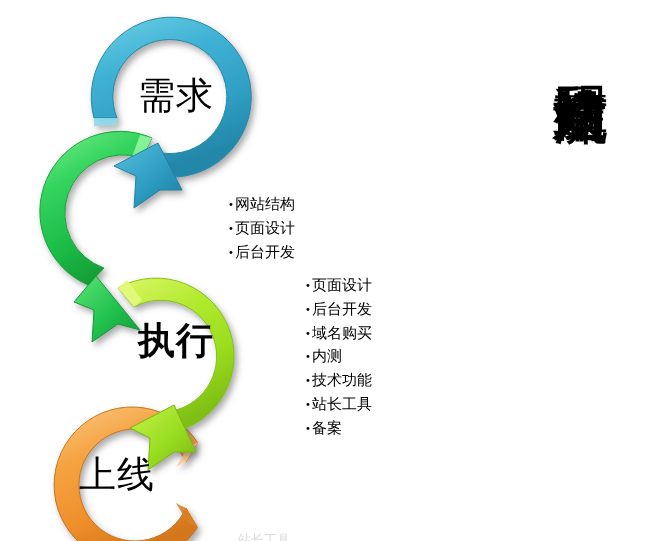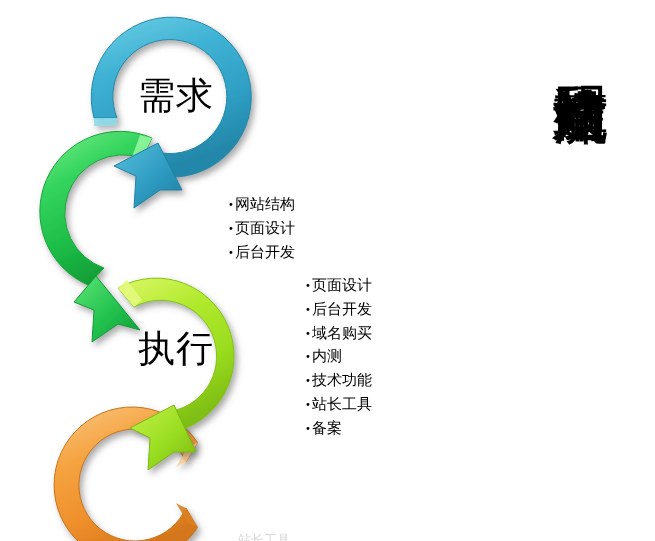--- a/index.html
+++ b/index.html
@@ -41,21 +41,21 @@
     font-family: "DejaVu Sans", "Liberation Sans", sans-serif;
     font-size: 37px;
     font-weight: 400;
     letter-spacing: 1px;
     line-height: 1;
     white-space: nowrap;
     user-select: none;
   }
   #label-xuqiu  { left: 138px; top:  77px; }
   #label-cehua  { left:  78px; top: 206px; }
-  #label-zhixing{ left: 138px; top: 330px; }
+  #label-zhixing{ left: 138px; top: 322px; font-weight: bold; }
   #label-shangxian { left:  79px; top: 456px; }
 
   
   .note-block {
     position: absolute;
     color: #000000;
     font-family: "DejaVu Sans", "Liberation Sans", sans-serif;
     font-size: 15px;
     line-height: 22.8px;
     white-space: nowrap;
@@ -223,20 +223,21 @@
                  L 136 176
                  L 114 166 Z" fill="url(#grad-blue-head)" stroke="#1e82a4" stroke-width="1"></path>
       </g>
     </svg>
 
     <div class="stage-label" id="label-xuqiu">需求</div>
 
 
     <div class="stage-label" id="label-zhixing">执行</div>
 
+    <div class="stage-label" id="label-shangxian">上线</div>
 
     <div class="note-block" id="note-planning">
       <span class="note-item">网站结构</span>
       <span class="note-item">页面设计</span>
       <span class="note-item">后台开发</span>
     </div>
 
     <div class="note-block" id="note-execution">
       <span class="note-item">页面设计</span>
       <span class="note-item">后台开发</span>

